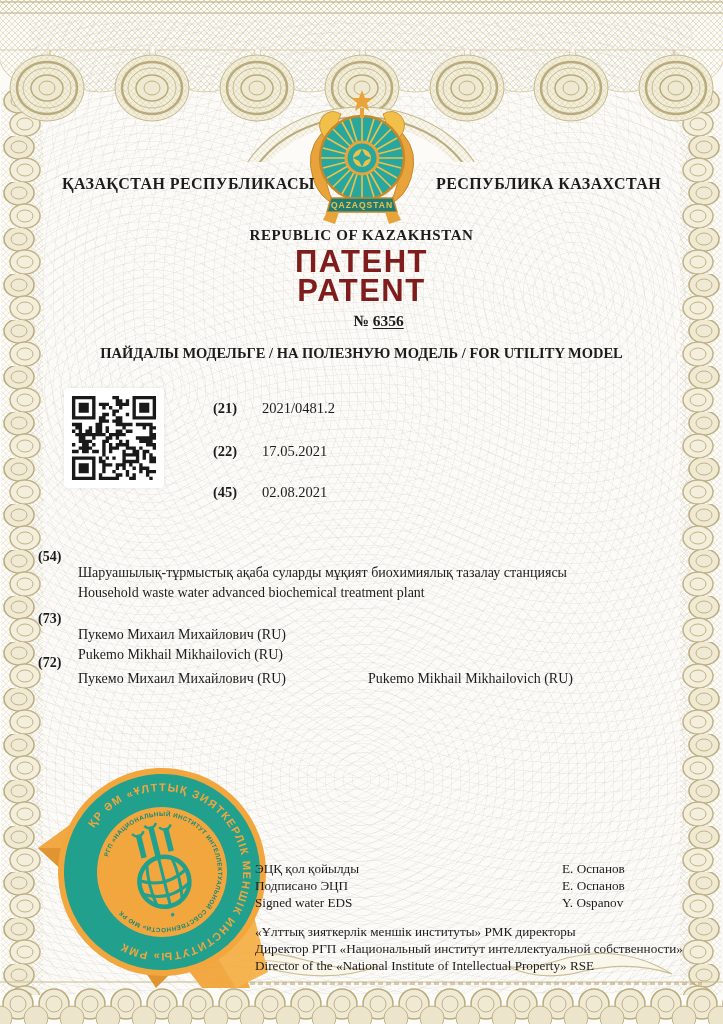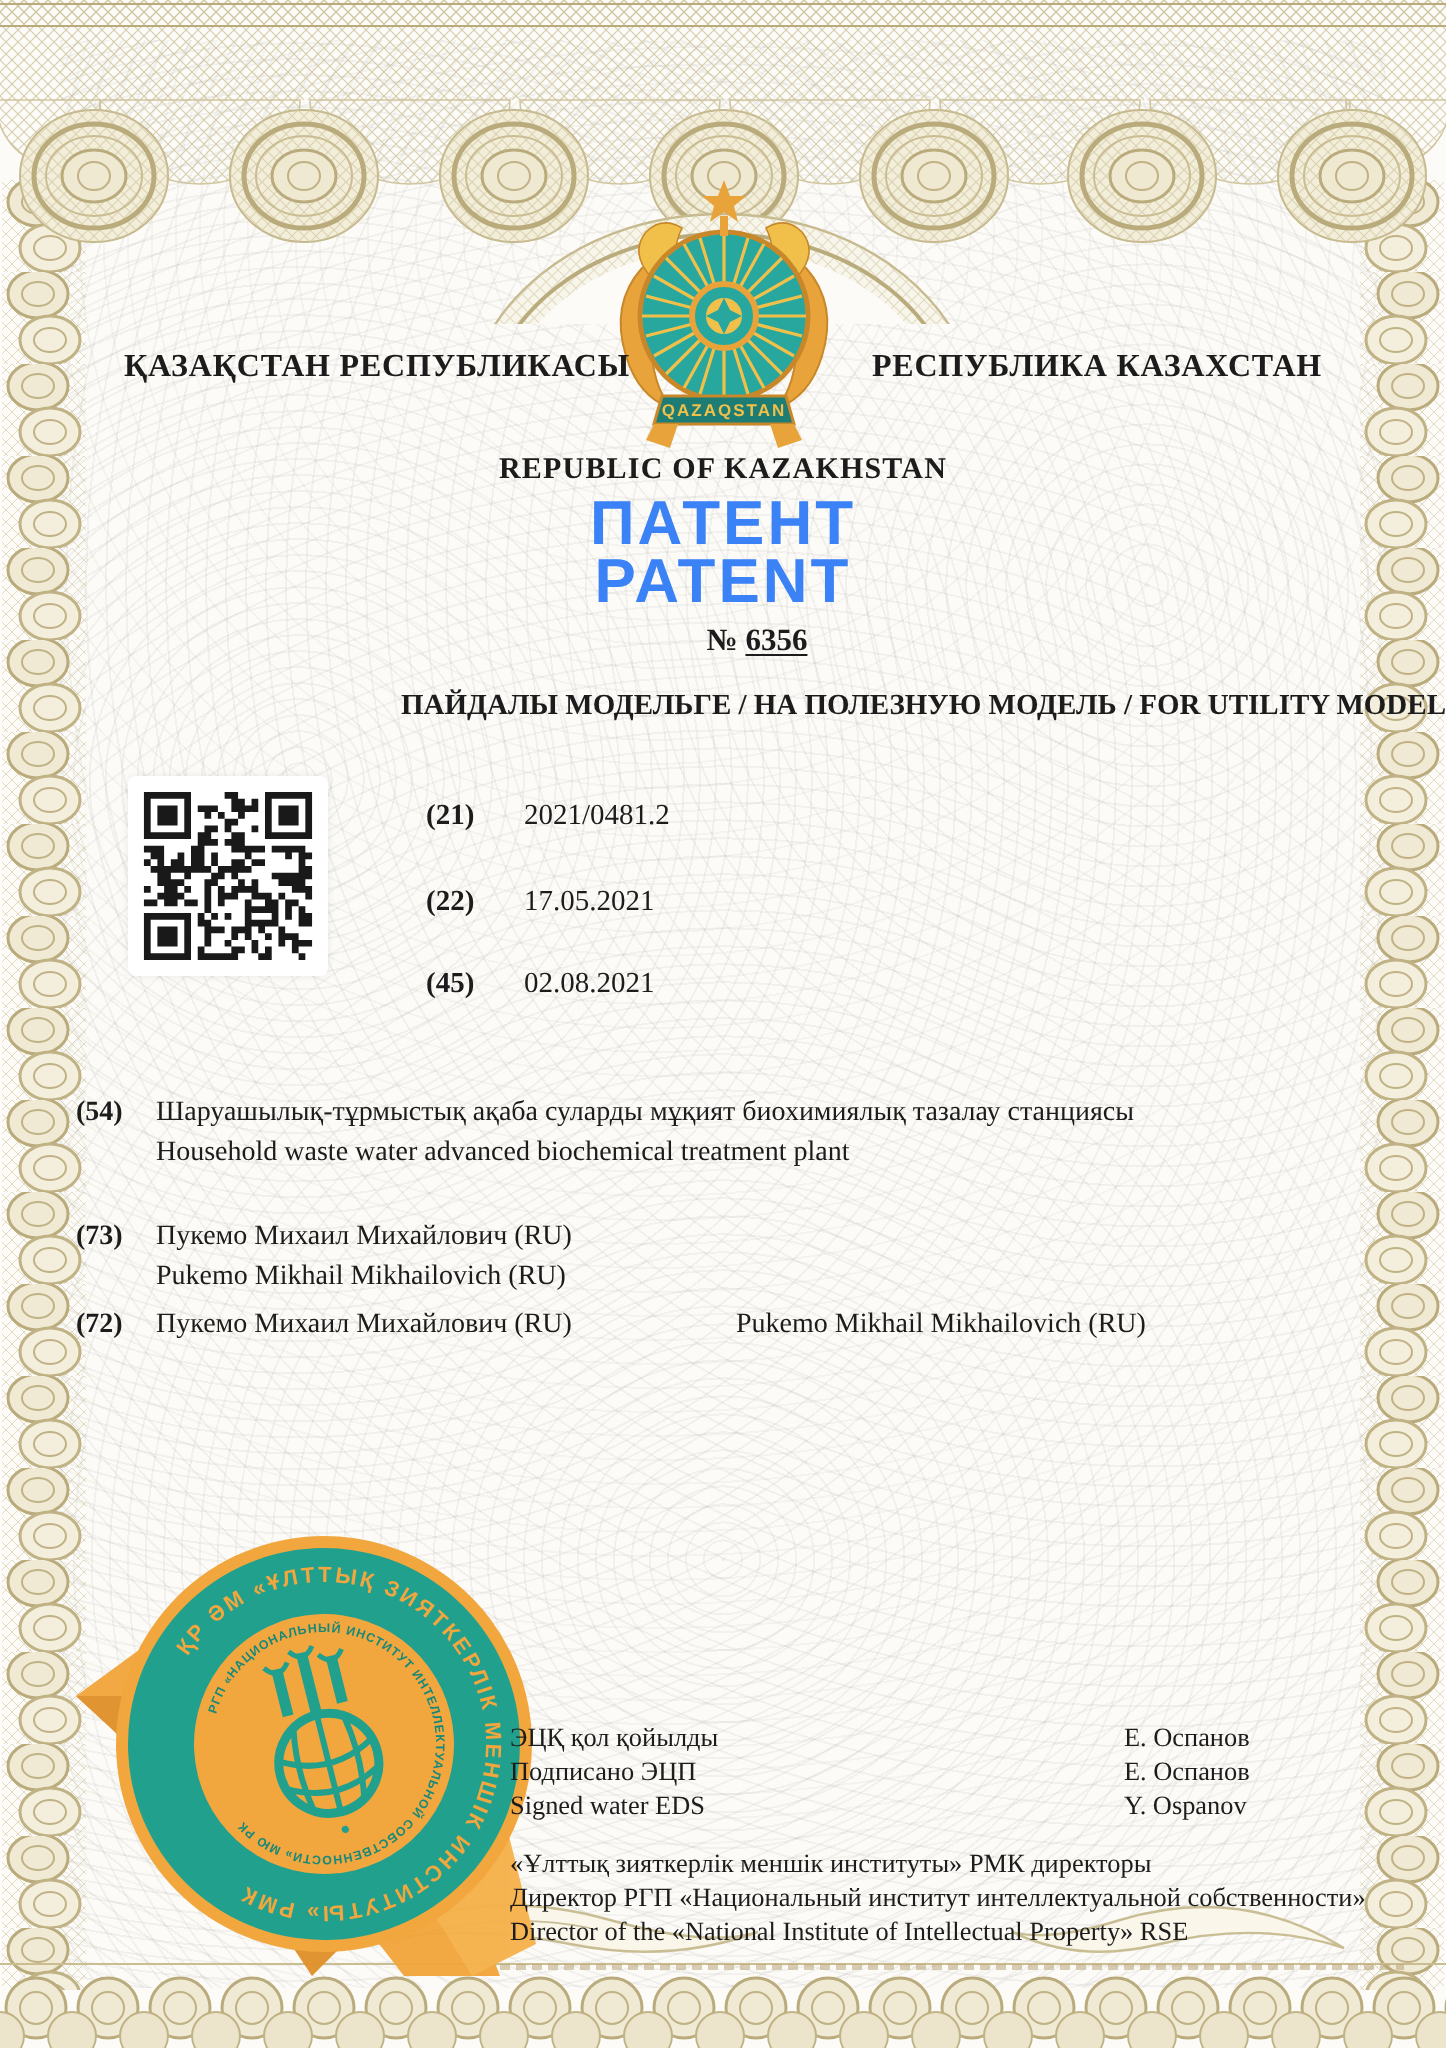--- a/index.html
+++ b/index.html
@@ -17,35 +17,35 @@
       repeating-radial-gradient(circle at 50% 78%, rgba(160,160,158,.11) 0 1px, transparent 1px 9px),
       repeating-radial-gradient(circle at 45% 10%, rgba(180,175,160,.10) 0 1px, transparent 1px 12px);
   }
   .abs { position:absolute; }
   svg { display:block; }
 
   .hdr { font-weight:bold; font-size:16px; letter-spacing:.4px; white-space:nowrap; }
   .country-en { top:227px; left:0; width:723px; text-align:center; font-weight:bold; font-size:15px; letter-spacing:.6px; }
   .patent-title { top:247px; left:0; width:723px; text-align:center;
     font-family:"Liberation Sans", sans-serif; font-weight:bold; font-size:31px;
-    line-height:29px; color:#3b82f6; letter-spacing:1.5px; }
+    line-height:29px; color:#7f1d1d; letter-spacing:1.5px; }
   .patent-number { top:312px; left:0; width:723px; text-align:center; font-weight:bold; font-size:15.5px;padding-left:34px; }
   .patent-number u { text-underline-offset:2px; }
-  .subtitle { top:345px; left:0; width:723px; text-align:right; font-weight:bold; font-size:14.5px; }
+  .subtitle { top:345px; left:0; width:723px; text-align:center; font-weight:bold; font-size:14.5px; }
 
   .qr-card { top:388px; left:64px; width:100px; height:100px; background:#ffffff;
     border-radius:4px; box-shadow:0 0 4px rgba(0,0,0,.08); padding:5px; }
 
   .biblio-row { left:213px; white-space:nowrap; font-size:14.5px; }
   .biblio-row .lbl { font-weight:bold; display:inline-block; width:38px; }
   .biblio-row .val { display:inline-block; margin-left:11px; }
 
   .field { font-size:14px; line-height:20px; }
   .field .lbl { position:absolute; left:38px; top:0; font-weight:bold; }
-  .field .body { position:absolute; left:78px; top:0; width:590px; }
+  .field .body { position:absolute; left:78px; top:16px; width:590px; }
   .two-col span.c2 { position:absolute; left:290px; top:0; white-space:nowrap; }
 
   .sig-labels { top:860px; left:255px; font-size:13.2px; line-height:17px; }
   .sig-names  { top:860px; left:562px; font-size:13.2px; line-height:17px; }
   .director   { top:923px; left:255px; font-size:13.2px; line-height:17px; }
 
   .microtext { top:982px; left:250px; width:452px; height:3px;
     background:repeating-linear-gradient(90deg, rgba(186,165,120,.55) 0 5px, transparent 5px 8px); }
 
   .seal-wrap { top:750px; left:36px; width:252px; height:262px; }

